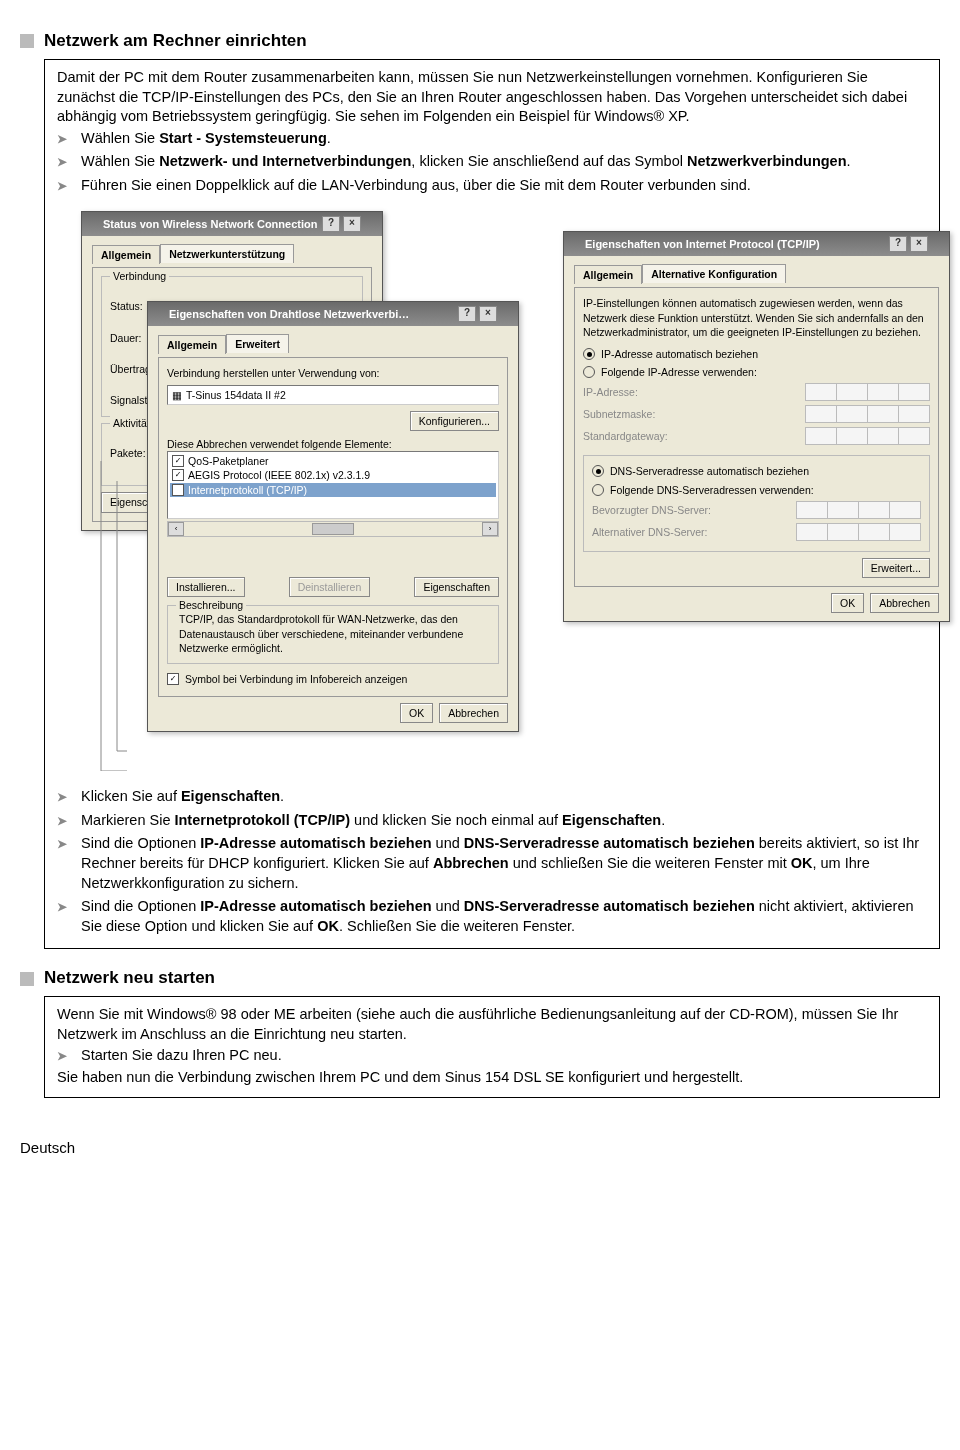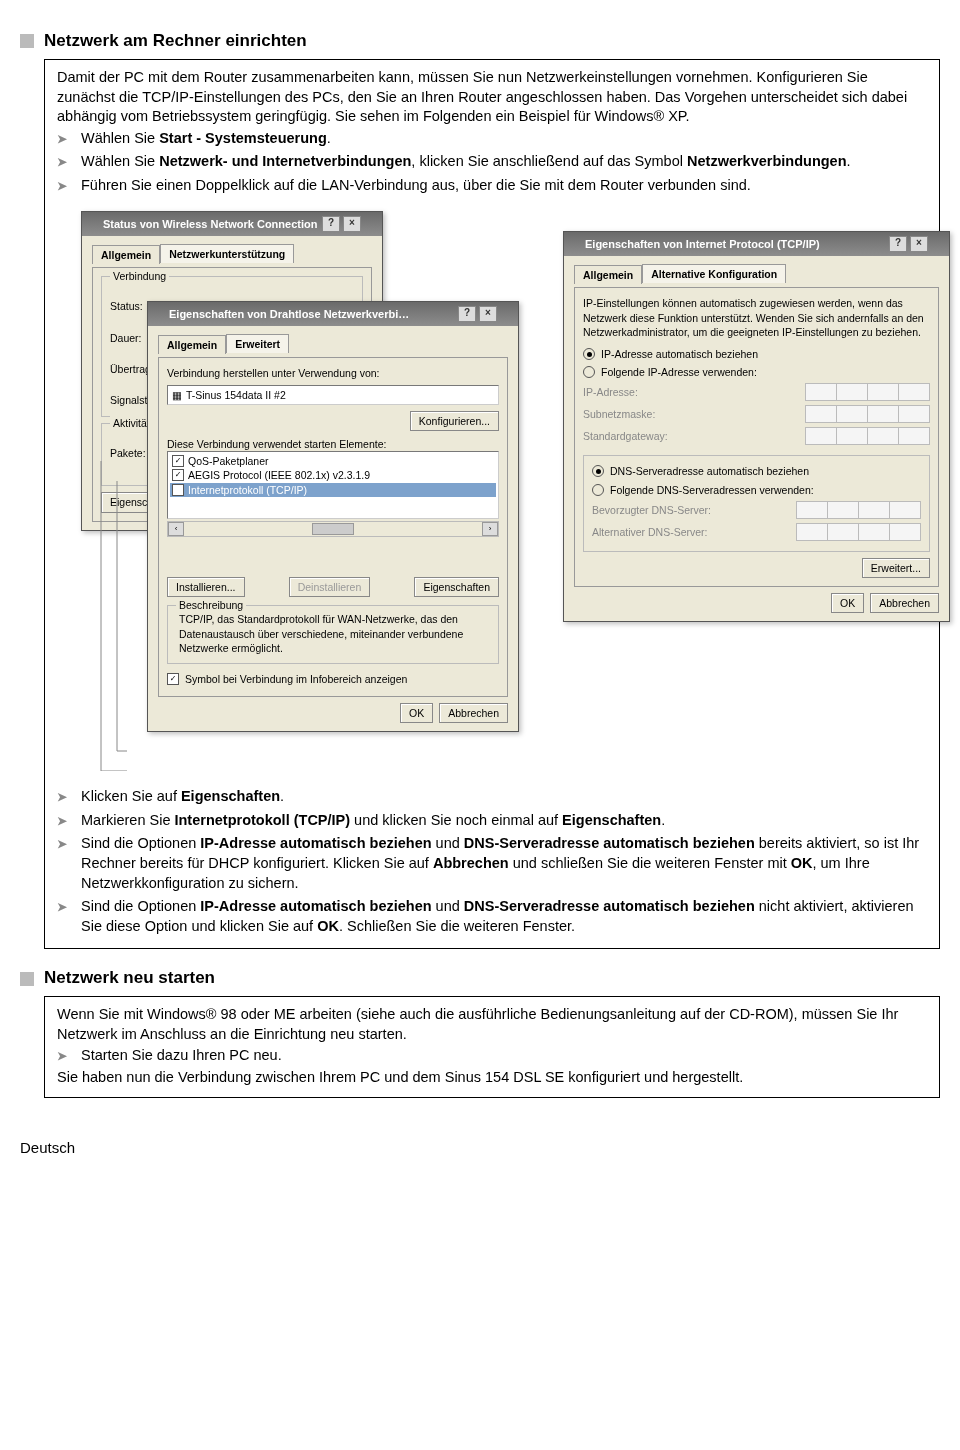--- a/index.html
+++ b/index.html
@@ -191,21 +191,21 @@
           <div class="small">Verbindung herstellen unter Verwendung von:</div>
           <div style="display:flex; gap:6px; margin:4px 0;">
             <div style="flex:1; border:1px inset #ccc; background:#fff; padding:2px 4px; font-size:10.5px; display:flex; align-items:center; gap:4px;">
               <span>▦</span>
               <span>T-Sinus 154data II #2</span>
             </div>
           </div>
           <div class="btnrow">
               <span class="btn">Konfigurieren...</span>
             </div>
-          <div class="small" style="margin-top:6px;">Diese Verbindung verwendet starten Elemente:</div>
+          <div class="small" style="margin-top:6px;">Diese Abbrechen verwendet folgende Elemente:</div>
           <div class="listbox">
             <div class="item">
                 <span class="chk">✓</span>
                 <span>QoS-Paketplaner</span>
               </div>
             <div class="item">
                 <span class="chk">✓</span>
                 <span>AEGIS Protocol (IEEE 802.1x) v2.3.1.9</span>
               </div>
             <div class="item sel">

